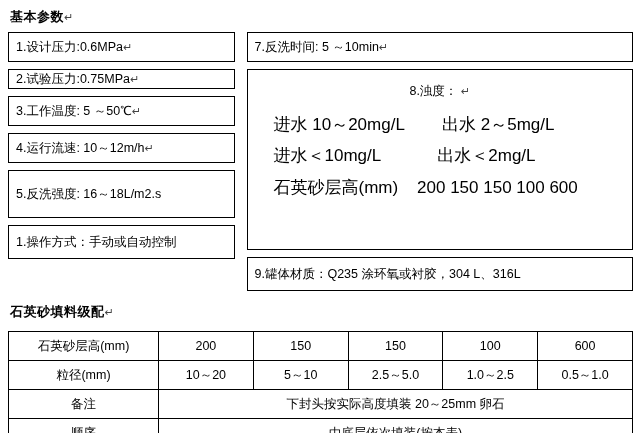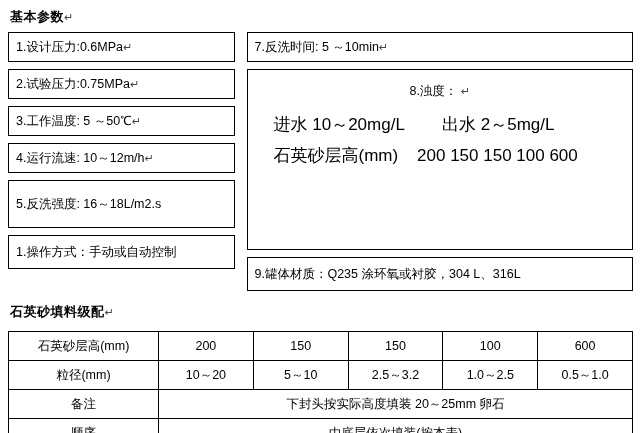--- a/index.html
+++ b/index.html
@@ -57,21 +57,21 @@
   .cell {
     border: 1px solid #000000;
     box-sizing: border-box;
     padding: 5px 7px;
     font-size: 12.5px;
     line-height: 1.5;
     display: flex;
     align-items: center;
   }
   .cell.left-1 { height: 30px; }
-  .cell.left-2 { height: 30px; }
+  .cell.left-2 { height: 20px; }
   .cell.left-3 { height: 30px; }
   .cell.left-4 { height: 30px; }
   .cell.left-5 { height: 48px; text-align: center; }
   .cell.left-6 { height: 34px; }
   .cell.right-1 { height: 30px; }
   .cell.right-2 {
     height: 181px;
     align-items: flex-start;
     padding: 10px 26px;
     display: block;
@@ -155,20 +155,21 @@
         <span>7.反洗时间: 5 ～10min</span>
           <span class="pilcrow">↵</span>
       </div>
 
       <div class="cell right-2">
         <div class="turb-title">
           <span>8.浊度：</span>
           <span class="pilcrow">↵</span>
         </div>
         <span class="turb-line">进水 10～20mg/L        出水 2～5mg/L</span>
+        <span class="turb-line">进水＜10mg/L            出水＜2mg/L</span>
         <span class="turb-line">石英砂层高(mm)    200 150 150 100 600</span>
       </div>
 
       <div class="cell right-3">
         <span>9.罐体材质：Q235 涂环氧或衬胶，304 L、316L</span>
       </div>
     </div>
   </div>
 
   <div class="section-title" style="margin-top:12px;">
@@ -183,21 +184,21 @@
           <td>200</td>
           <td>150</td>
           <td>150</td>
           <td>100</td>
           <td>600</td>
         </tr>
         <tr>
           <td class="rowhead">粒径(mm)</td>
           <td>10～20</td>
           <td>5～10</td>
-          <td>2.5～3.2</td>
+          <td>2.5～5.0</td>
           <td>1.0～2.5</td>
           <td>0.5～1.0</td>
         </tr>
         <tr>
           <td class="rowhead">备注</td>
           <td class="merged" colspan="5">下封头按实际高度填装 20～25mm 卵石</td>
         </tr>
         <tr>
           <td class="rowhead">顺序</td>
           <td class="merged" colspan="5">由底层依次填装(按本表)</td>

